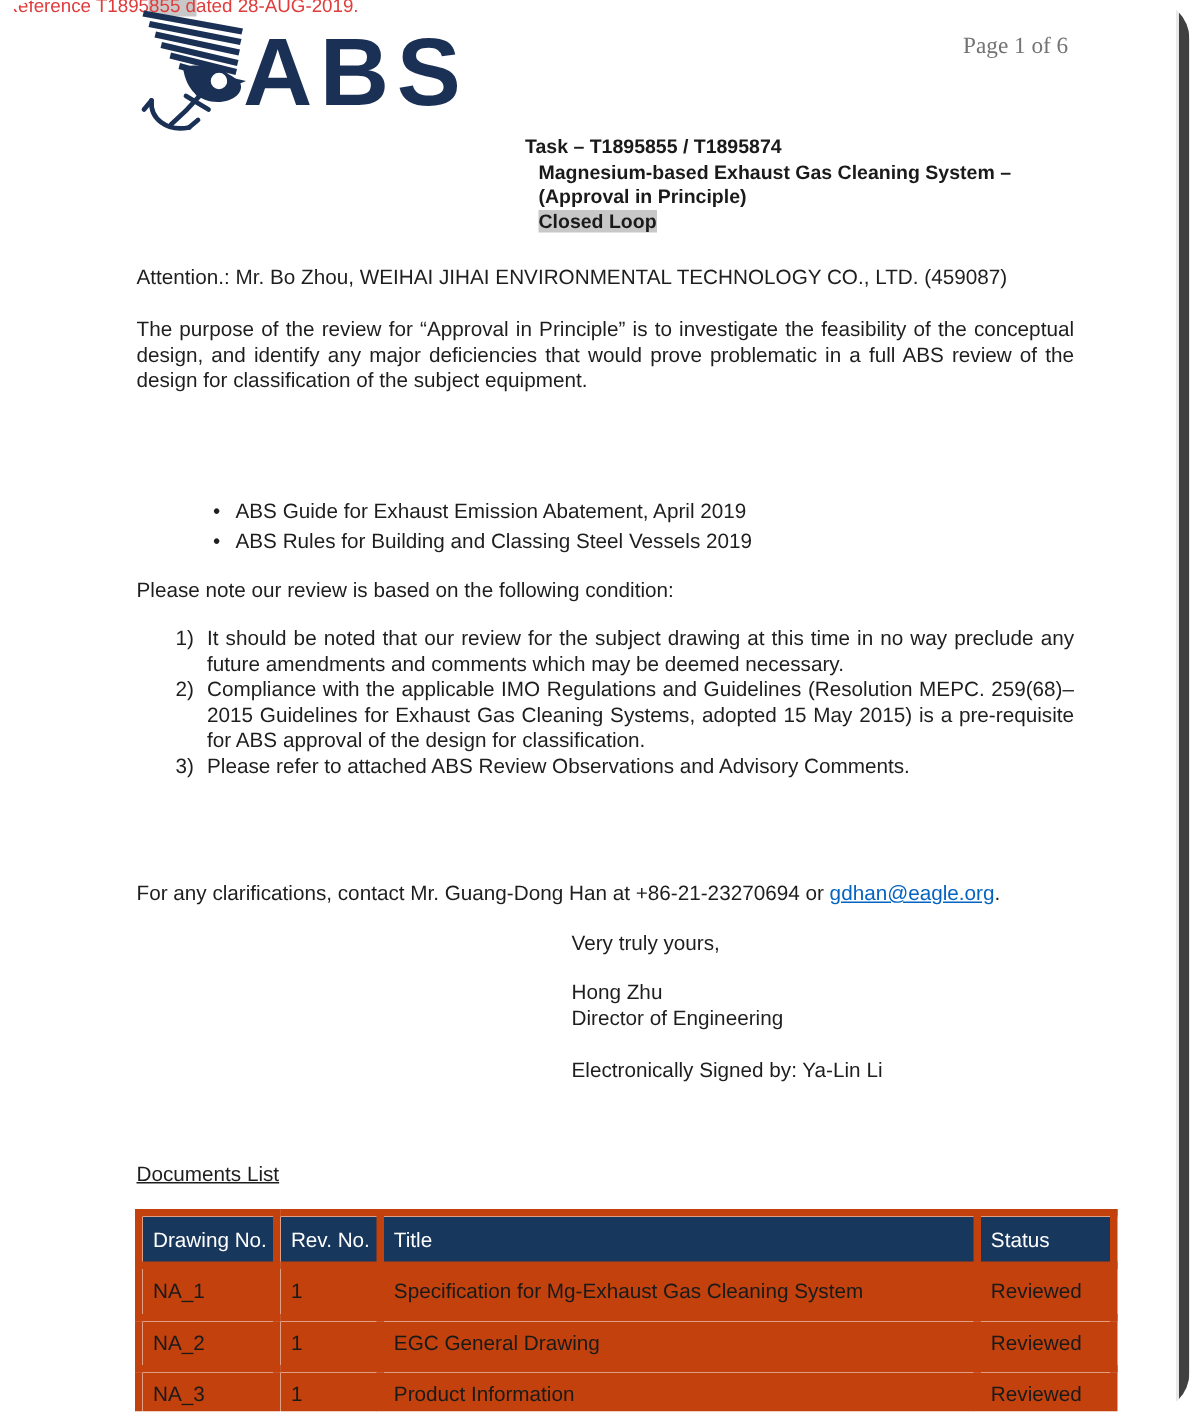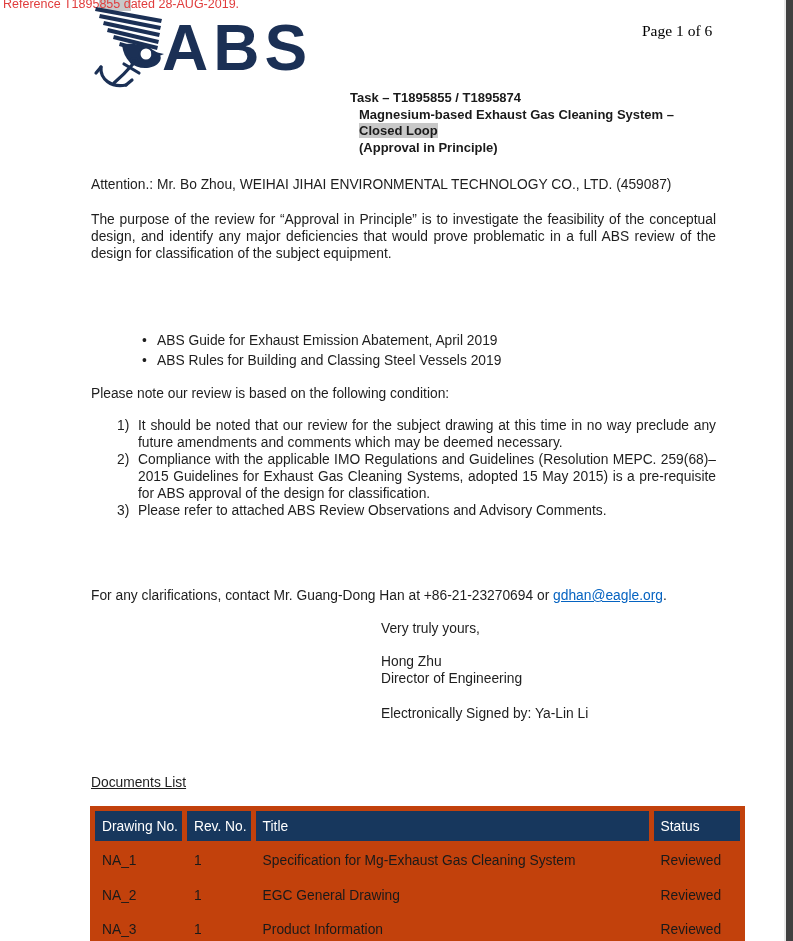--- a/index.html
+++ b/index.html
@@ -1,30 +1,30 @@
 <!DOCTYPE html>
 <html><head>
 <meta charset="utf-8">
 <style>
   html,body{margin:0;padding:0;background:#fff;}
   .page{position:relative;width:793px;height:941px;background:#ffffff;overflow:hidden;
-        font-family:"Liberation Sans",sans-serif;color:#1e1e1e;font-size:13.8px;line-height:17px;}
+        font-family:"Liberation Sans",sans-serif;color:#1e1e1e;font-size:13.8px;line-height:17px;border-radius:26px;}
   .abs{position:absolute;}
 
   
   .ref-line{left:3px;top:-4px;color:#e03c3c;font-size:12.5px;white-space:nowrap;}
   .ref-line .hl{background:#c8c8c8;}
 
   
   .logo-wrap{left:88px;top:3px;width:230px;height:86px;}
   .logo-eagle{position:absolute;left:0;top:0;}
   .logo-text{position:absolute;left:74px;top:14px;font-weight:900;font-size:64px;line-height:62px;
              letter-spacing:5px;color:#1b3055;font-family:"Liberation Sans",sans-serif;}
 
-  .page-number{left:642px;top:22px;font-family:"Liberation Serif",serif;font-size:15.5px;color:#000000;}
+  .page-number{left:642px;top:22px;font-family:"Liberation Serif",serif;font-size:15.5px;color:#737373;}
 
   
   .task{left:350px;top:90px;font-weight:bold;font-size:13px;line-height:16.5px;color:#1a1a1a;}
   .task .ind{padding-left:9px;}
   .task .hl{background:#c8c8c8;}
 
   .content{left:91px;width:625px;}
   .just{text-align:justify;}
 
   .attention{top:176px;}
@@ -94,22 +94,22 @@
       </g>
     </svg>
     <div class="logo-text">ABS</div>
   </div>
 
   <div class="abs page-number">Page 1 of 6</div>
 
   <div class="abs task">
     <div>Task – T1895855 / T1895874</div>
     <div class="ind">Magnesium-based Exhaust Gas Cleaning System –</div>
+    <div class="ind">(Approval in Principle)</div>
     <div class="ind"><span class="hl">Closed Loop</span></div>
-    <div class="ind">(Approval in Principle)</div>
   </div>
 
   <div class="abs content attention">Attention.: Mr. Bo Zhou, WEIHAI JIHAI ENVIRONMENTAL TECHNOLOGY CO., LTD. (459087)</div>
 
   <div class="abs content just para-purpose">The purpose of the review for “Approval in Principle” is to investigate the feasibility of the conceptual design, and identify any major deficiencies that would prove problematic in a full ABS review of the design for classification of the subject equipment.</div>
 
 
   <div class="abs content bullets">
     <div class="bullet-row">
       <span class="bullet-dot">•</span>

